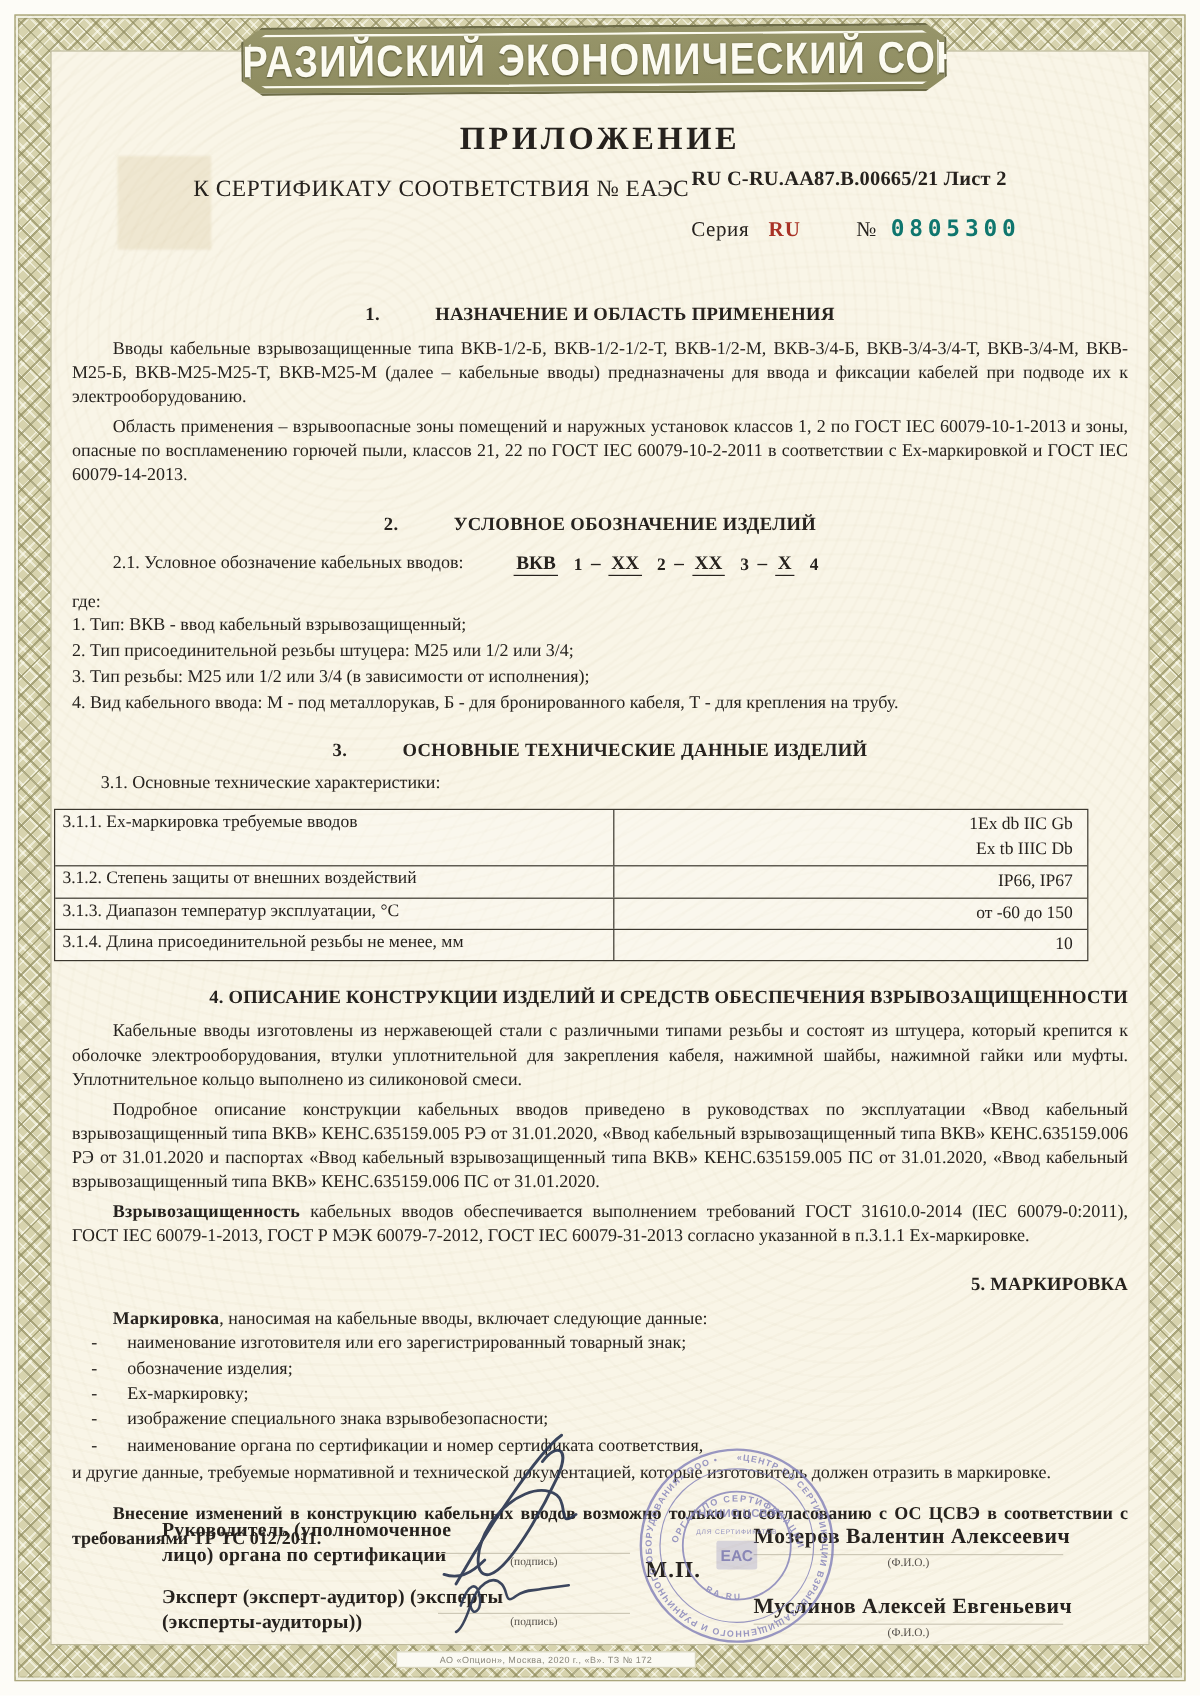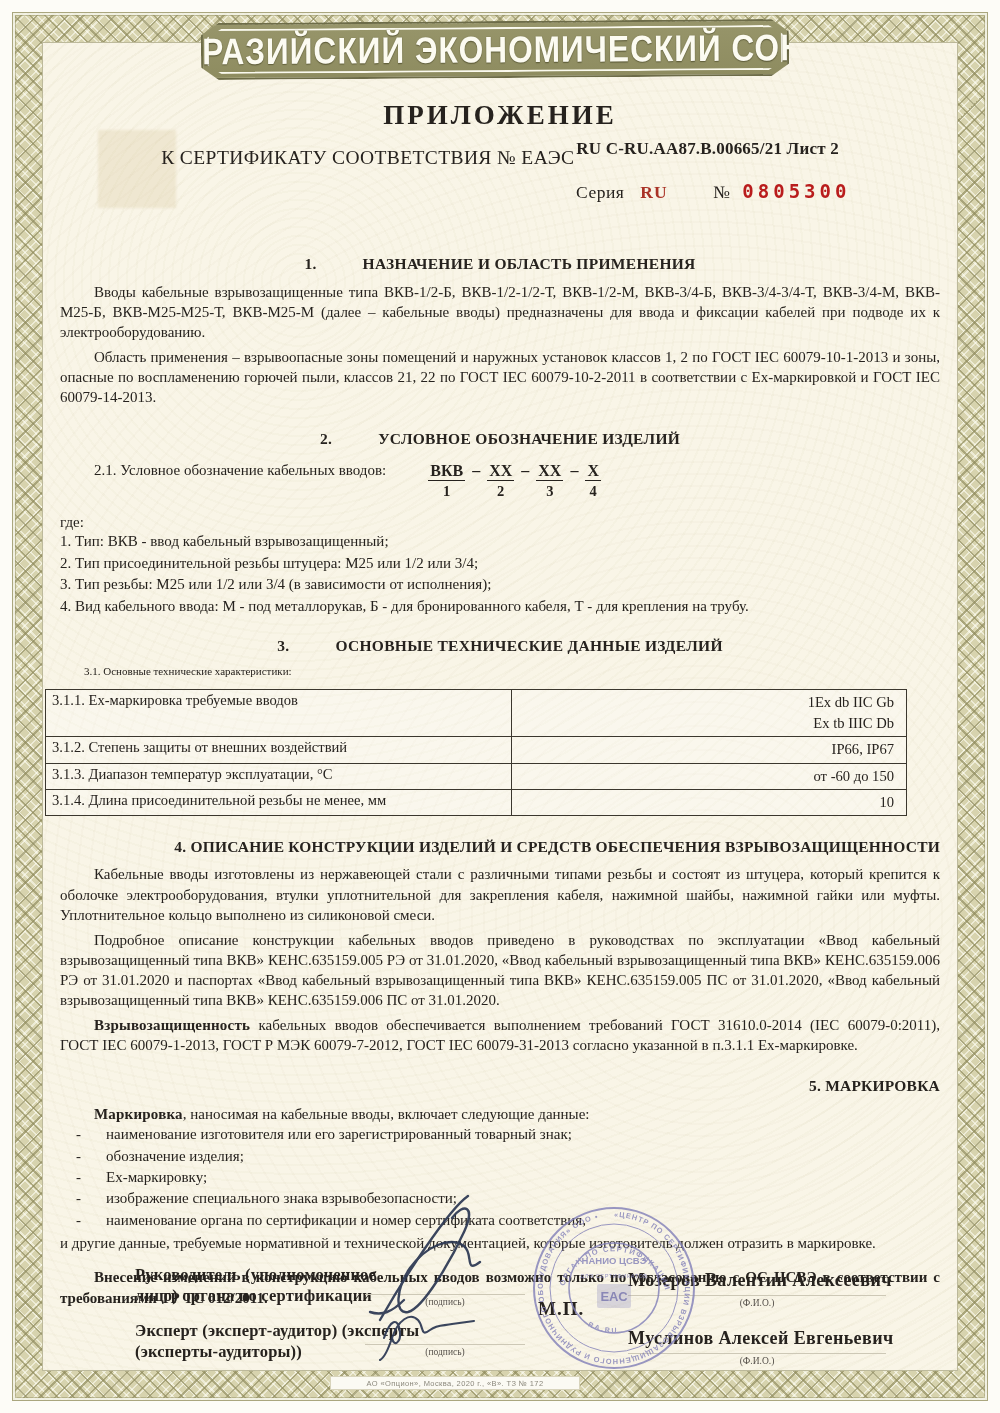--- a/index.html
+++ b/index.html
@@ -69,38 +69,38 @@
   .cert-block { display:flex; flex-direction:row; transform:translateY(-10px); margin-left:2px; }
   .cert-num { font-size:17px; font-weight:bold; white-space:nowrap; letter-spacing:.2px; }
   .cert-underline { border-bottom:1.4px solid #4c463c; margin-top:3px; width:100%; }
   .serial-row {
     margin-top:11px; padding-left:516px; display:flex; align-items:baseline; font-size:17.5px;
   }
   .serial-label { letter-spacing:.5px; }
   .serial-series { color:#a93226; font-weight:bold; margin-left:16px; letter-spacing:1px; }
   .serial-no-sign { margin-left:46px; }
   .serial-digits {
-    margin-left:12px; color:#b91c1c; font-family:"DejaVu Sans Mono", monospace;
+    margin-left:12px; color:#0f766e; font-family:"DejaVu Sans Mono", monospace;
     font-size:19px; letter-spacing:4px; font-weight:bold;
   }
   .sec-head { display:flex; justify-content:center; gap:46px; font-weight:bold; font-size:15.5px; letter-spacing:.3px; }
   .sec-head-solid { text-align:right; font-weight:bold; font-size:15.5px; letter-spacing:.2px; }
   .para { font-size:15px; line-height:1.34; text-align:justify; text-indent:34px; margin-top:5px; }
   .para b { letter-spacing:.2px; }
   .mt52 { margin-top:52px; } .mt22 { margin-top:22px; } .mt20 { margin-top:20px; }
   .s2-row { margin-top:14px; display:flex; align-items:flex-start; }
   .s2-intro { font-size:15px; padding-left:34px; }
   .formula { display:flex; align-items:flex-start; margin-left:42px; font-weight:bold; font-size:16px; }
-  .f-part { display:flex; flex-direction:column; align-items:center; }
+  .f-part { display:flex; flex-direction:row; align-items:center;gap:13px; }
   .f-code { border-bottom:1.6px solid #26221e; padding:0 2px; line-height:1.15; }
   .f-num { font-size:14.5px; margin-top:2px; }
   .f-dash { margin:0 7px; line-height:1.15; }
   .where { font-size:15px; margin-top:14px; }
   .s2-items div { font-size:15px; line-height:1.44; }
-  .s3-intro { font-size:11px; margin-top:10px; padding-left:24px; }
+  .s3-intro { font-size:15px; margin-top:10px; padding-left:24px; }
   .spec-table {
     margin:12px 0 0 -15px; width:862px; border:1.6px solid #3b372e; background:rgba(255,255,255,.25);
   }
   .t-row { display:grid; grid-template-columns:465px 1fr; border-top:1.3px solid #3b372e; }
   .t-row:first-child { border-top:none; }
   .t-cell-l { padding:2px 8px 3px 6px; font-size:14.6px; }
   .t-cell-r { border-left:1.3px solid #3b372e; text-align:right; padding:2px 12px 3px 8px; font-size:14.6px; line-height:1.4; }
   .s5-item { display:flex; font-size:15px; line-height:1.42; }
   .s5-dash { width:22px; padding-left:16px; flex:none; }
   .s5-text { padding-left:24px; }

